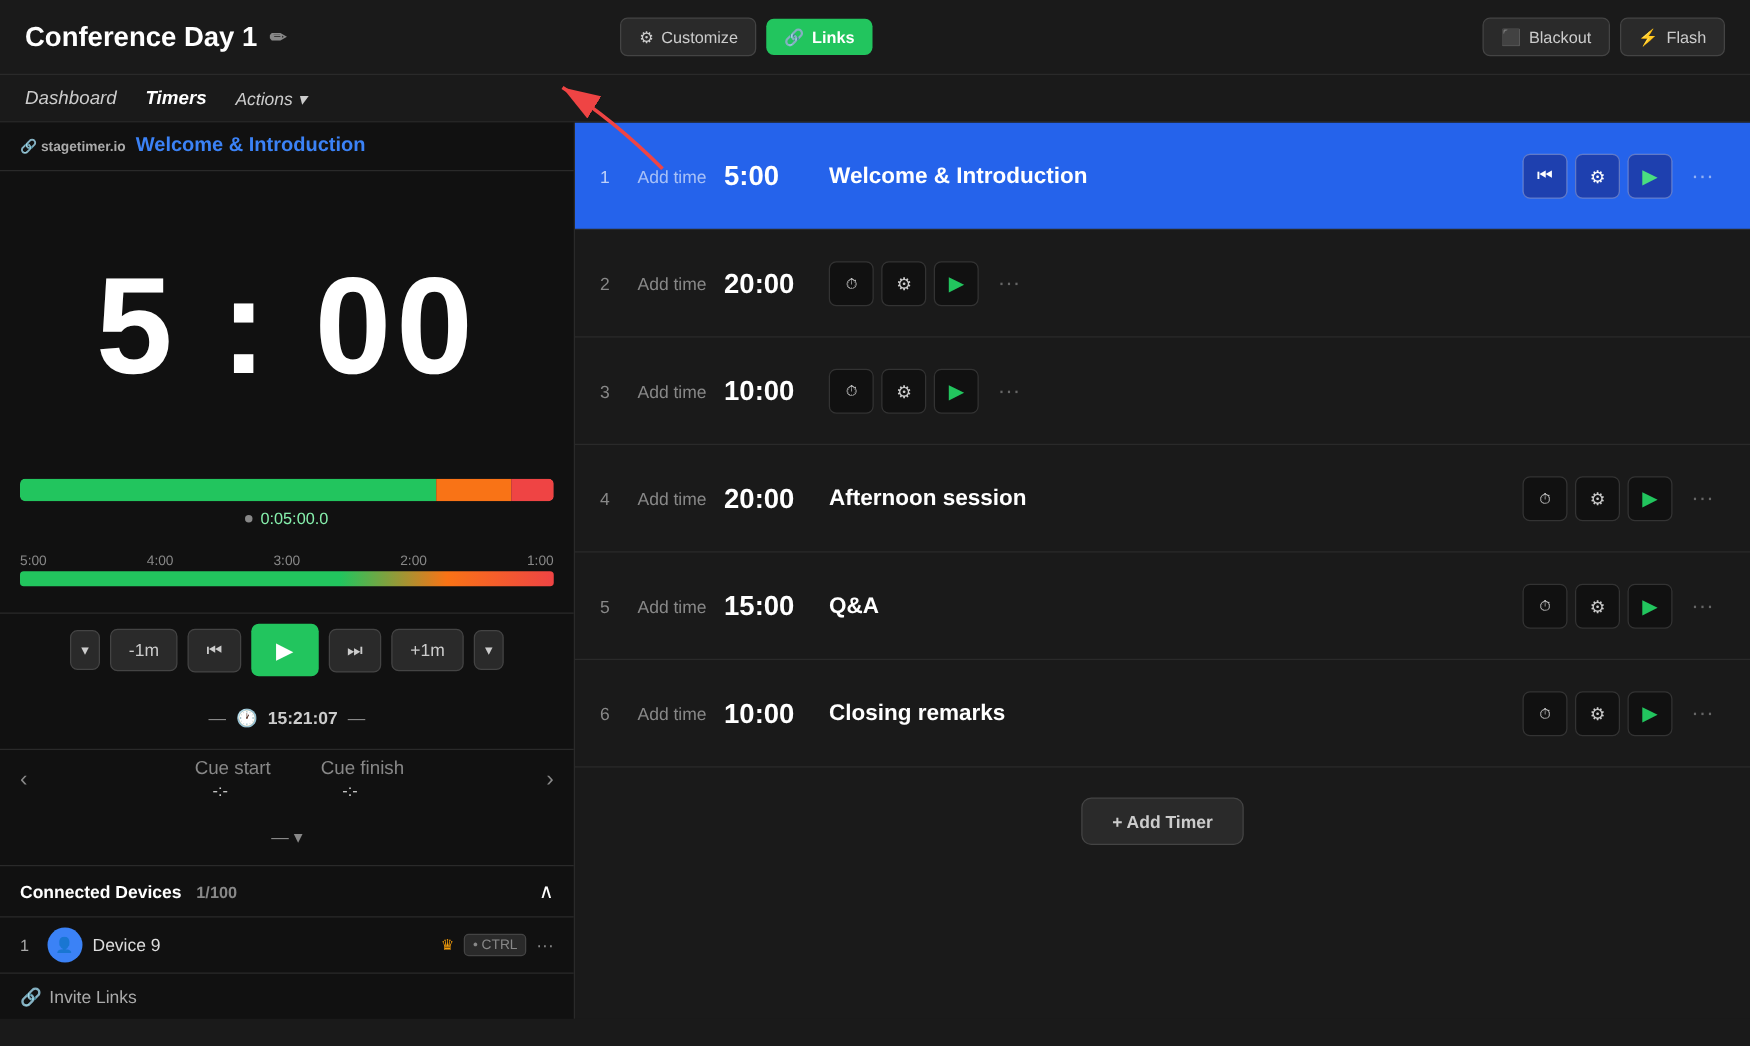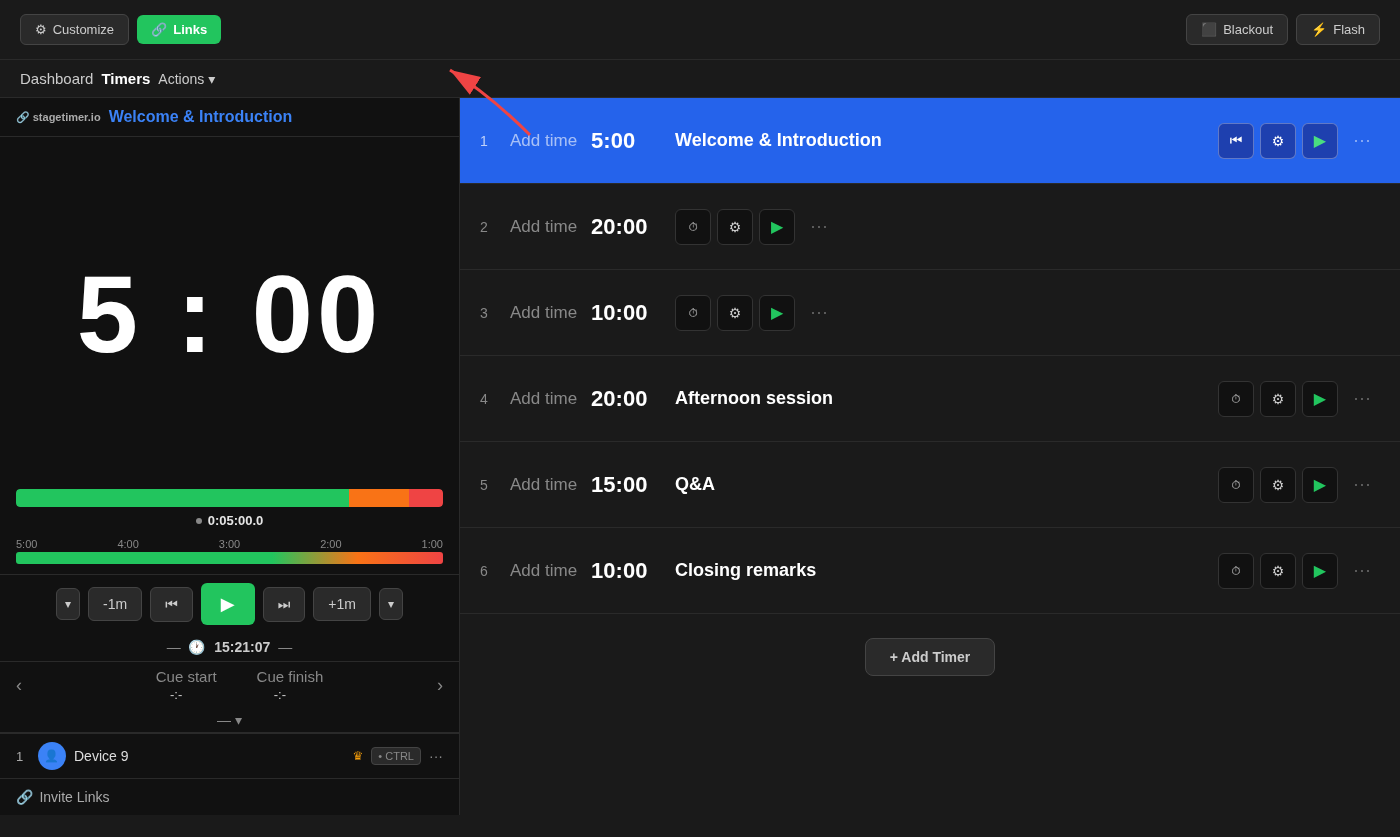--- a/index.html
+++ b/index.html
@@ -89,21 +89,22 @@
       gap: 6px;
     }
 
     
     .sub-header {
       display: flex;
       align-items: center;
       padding: 10px 20px;
       background: #1a1a1a;
       border-bottom: 1px solid #2a2a2a;
-      gap: 8px;
+      gap: 23px;
+      font-style: italic;
     }
     .dashboard-label {
       font-size: 15px;
       font-weight: 500;
       color: #ccc;
     }
     .timers-label {
       font-size: 15px;
       font-weight: 600;
       color: #fff;
@@ -124,20 +125,21 @@
     }
 
     
     .left-panel {
       width: 460px;
       background: #111;
       border-right: 1px solid #2a2a2a;
       display: flex;
       flex-direction: column;
       flex-shrink: 0;
+      gap: 11px;
     }
     .left-panel-header {
       padding: 10px 16px;
       display: flex;
       align-items: center;
       gap: 8px;
       border-bottom: 1px solid #2a2a2a;
     }
     .stagetimer-logo {
       font-size: 11px;
@@ -180,27 +182,26 @@
       height: 100%;
     }
     .progress-red {
       background: #ef4444;
       height: 100%;
       border-radius: 0 4px 4px 0;
     }
     .time-label {
       text-align: center;
       font-size: 13px;
-      color: #e5e5e5;
+      color: #86efac;
       margin: 6px 0 4px;
       display: flex;
       align-items: center;
       justify-content: center;
       gap: 6px;
-      font-weight: bold;
     }
     .time-label-dot {
       width: 6px;
       height: 6px;
       background: #888;
       border-radius: 50%;
     }
     .timeline-bar {
       padding: 2px 16px 10px;
     }
@@ -409,21 +410,21 @@
     }
     .timer-row-num {
       font-size: 14px;
       color: #888;
       width: 16px;
     }
     .timer-row.active .timer-row-num {
       color: rgba(255,255,255,0.7);
     }
     .add-time-btn {
-      font-size: 17px;
+      font-size: 14px;
       color: #888;
       cursor: pointer;
       white-space: nowrap;
       text-align: center;
     }
     .timer-row.active .add-time-btn {
       color: rgba(255,255,255,0.6);
     }
     .timer-duration {
       font-size: 22px;
@@ -519,20 +520,26 @@
     <defs>
       <marker id="arrowhead" markerWidth="10" markerHeight="7" refX="10" refY="3.5" orient="auto">
         <polygon points="0 0, 10 3.5, 0 7" fill="#ef4444"></polygon>
       </marker>
     </defs>
     <path d="M 100 80 Q 60 40 20 15" stroke="#ef4444" stroke-width="3" fill="none" marker-end="url(#arrowhead)"></path>
   </svg>
 </div>
 
 <div class="header">
+  <div class="header-left">
+    <span class="page-title">
+      <span>Conference Day 1</span>
+      <span class="edit-icon">✏</span>
+    </span>
+  </div>
   <div class="header-buttons">
     <button class="btn-customize">
       <span>⚙</span>
       <span>Customize</span>
     </button>
     <button class="btn-links">
       <span>🔗</span>
       <span>Links</span>
     </button>
   </div>
@@ -621,20 +628,27 @@
         </div>
       </div>
       <span class="cue-nav">›</span>
     </div>
     <div class="cue-expand">
       <span>—</span>&nbsp;
       <span>▾</span>
     </div>
 
     <div class="devices-section">
+      <div class="devices-header">
+        <span class="devices-title">
+          <span>Connected Devices</span>
+          <span style="color:#888; font-size:13px; margin-left:8px;">1/100</span>
+        </span>
+        <span>∧</span>
+      </div>
       <div class="device-row">
         <span class="device-num">1</span>
         <div class="device-avatar">👤</div>
         <span class="device-name">Device 9</span>
         <span class="device-crown">♛</span>
         <span class="device-ctrl">• CTRL</span>
         <span class="device-more">···</span>
       </div>
       <div class="invite-links">
         <span>🔗</span>

